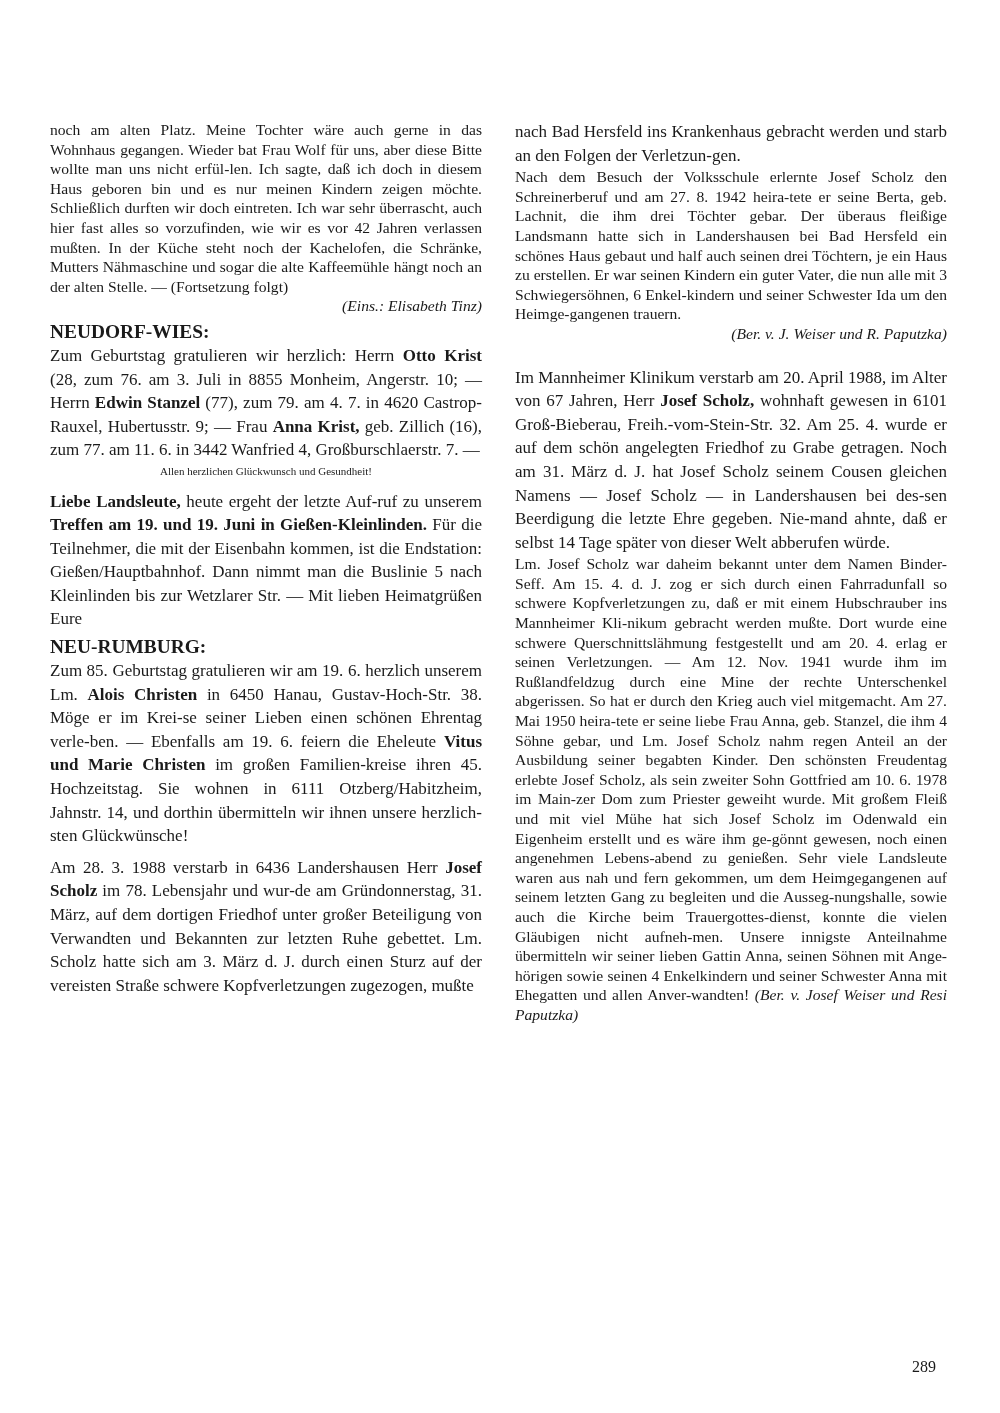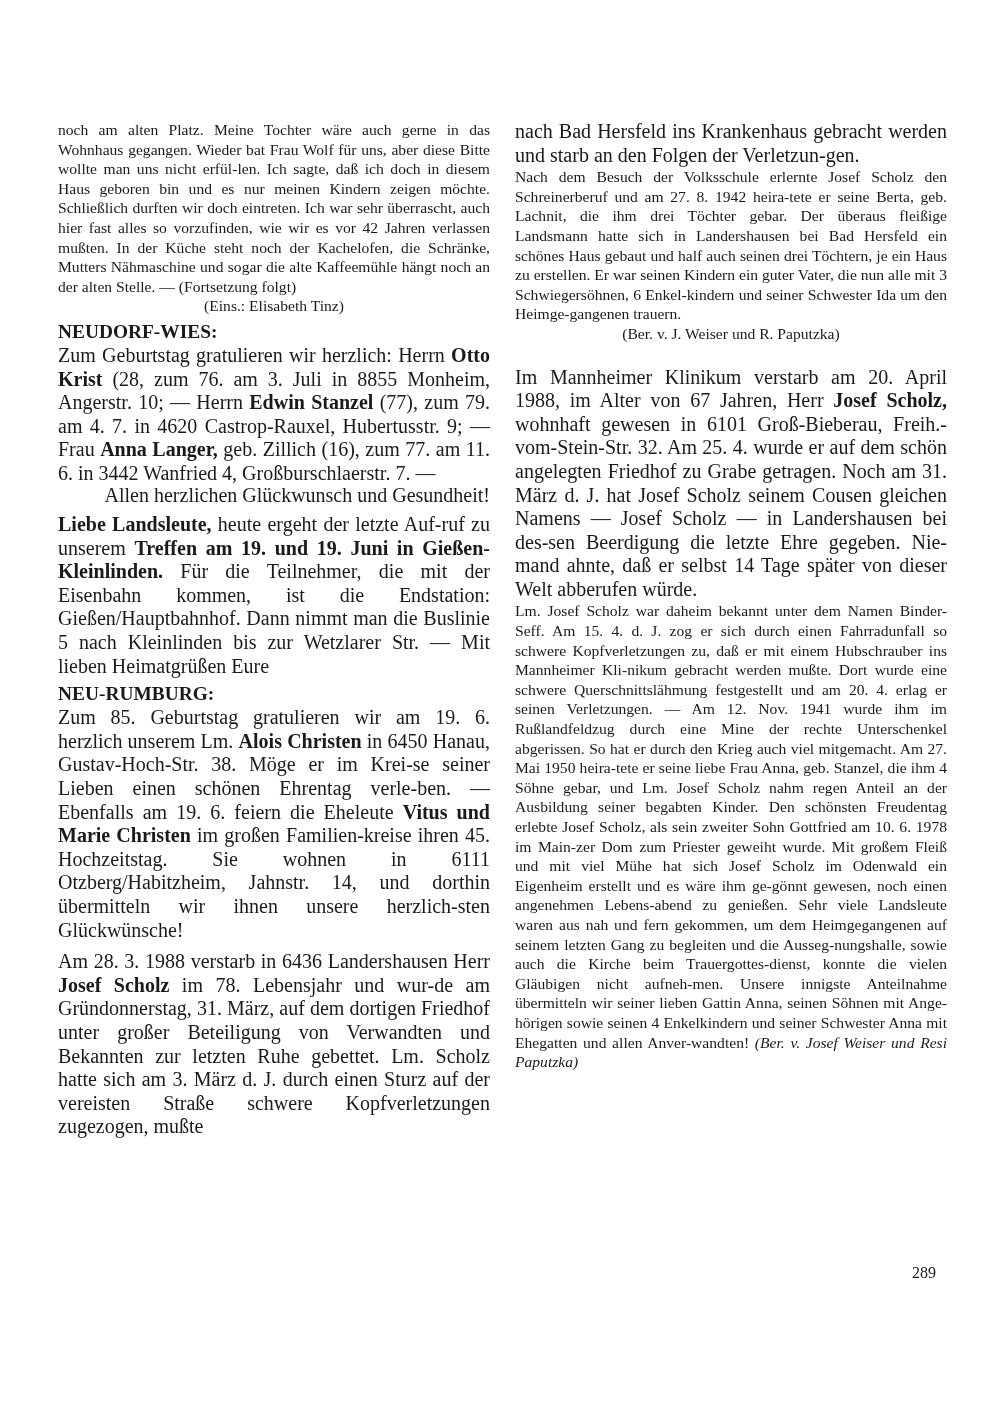--- a/index.html
+++ b/index.html
@@ -1,43 +1,43 @@
 <!DOCTYPE html>
 <html><head>
 <meta charset="utf-8">
 <style>
   html, body { margin: 0; padding: 0; background: #ffffff; }
   body { width: 1000px; height: 1413px; position: relative; overflow: hidden;
          font-family: "Liberation Serif", "DejaVu Serif", serif; color: #1a1a1a; }
   .page { position: absolute; left: 50px; top: 120px; width: 905px; }
   .col { position: absolute; top: 0; width: 432px; }
-  .col-left { left: 0; margin-left: 8px; }
+  .col-left { left: 0; }
   .col-right { left: 465px; }
   p { margin: 0; text-align: justify; hyphens: manual; }
   .small { font-size: 15.6px; line-height: 19.6px; }
-  .large { font-size: 20px; line-height: 23.6px; }
-  .sig { text-align: center; }
+  .large { font-size: 17px; line-height: 23.6px; }
+  .sig { text-align: right; font-style: italic; }
   .heading { font-weight: bold; font-size: 19.4px; line-height: 24px; margin-top: 4px; }
   b { font-weight: bold; }
-  .note { font-size: 20px; line-height: 19.6px; text-align: right; }
+  .note { font-size: 11px; line-height: 19.6px; text-align: center; }
   .gap { height: 8px; }
   .gap-lg { height: 22px; }
-  .pageno { position: absolute; left: 912px; top: 1264px; font-size: 16px; }
+  .pageno { position: absolute; left: 912px; top: 1358px; font-size: 16px; }
 </style>
 </head>
 <body>
 
 <div class="page">
 
   <div class="col col-left">
     <p class="small">noch am alten Platz. Meine Tochter wäre auch gerne in das Wohnhaus gegangen. Wieder bat Frau Wolf für uns, aber diese Bitte wollte man uns nicht erfül-len. Ich sagte, daß ich doch in diesem Haus geboren bin und es nur meinen Kindern zeigen möchte. Schließlich durften wir doch eintreten. Ich war sehr überrascht, auch hier fast alles so vorzufinden, wie wir es vor 42 Jahren verlassen mußten. In der Küche steht noch der Kachelofen, die Schränke, Mutters Nähmaschine und sogar die alte Kaffeemühle hängt noch an der alten Stelle. — (Fortsetzung folgt)</p>
     <p class="small sig">(Eins.: Elisabeth Tinz)</p>
 
     <div class="heading">NEUDORF-WIES:</div>
-    <p class="large"><span>Zum Geburtstag gratulieren wir herzlich: Herrn </span><b>Otto Krist</b><span> (28, zum 76. am 3. Juli in 8855 Monheim, Angerstr. 10; — Herrn </span><b>Edwin Stanzel</b><span> (77), zum 79. am 4. 7. in 4620 Castrop-Rauxel, Hubertusstr. 9; — Frau </span><b>Anna Langer,</b><span> geb. Zillich (16), zum 77. am 11. 6. in 3442 Wanfried 4, Großburschlaerstr. 7. —</span></p>
+    <p class="large"><span>Zum Geburtstag gratulieren wir herzlich: Herrn </span><b>Otto Krist</b><span> (28, zum 76. am 3. Juli in 8855 Monheim, Angerstr. 10; — Herrn </span><b>Edwin Stanzel</b><span> (77), zum 79. am 4. 7. in 4620 Castrop-Rauxel, Hubertusstr. 9; — Frau </span><b>Anna Krist,</b><span> geb. Zillich (16), zum 77. am 11. 6. in 3442 Wanfried 4, Großburschlaerstr. 7. —</span></p>
     <p class="note">Allen herzlichen Glückwunsch und Gesundheit!</p>
     <div class="gap"></div>
     <p class="large"><b>Liebe Landsleute,</b><span> heute ergeht der letzte Auf-ruf zu unserem </span><b>Treffen am 19. und 19. Juni in Gießen-Kleinlinden.</b><span> Für die Teilnehmer, die mit der Eisenbahn kommen, ist die Endstation: Gießen/Hauptbahnhof. Dann nimmt man die Buslinie 5 nach Kleinlinden bis zur Wetzlarer Str. — Mit lieben Heimatgrüßen Eure</span></p>
 
     <div class="heading">NEU-RUMBURG:</div>
     <p class="large"><span>Zum 85. Geburtstag gratulieren wir am 19. 6. herzlich unserem Lm. </span><b>Alois Christen</b><span> in 6450 Hanau, Gustav-Hoch-Str. 38. Möge er im Krei-se seiner Lieben einen schönen Ehrentag verle-ben. — Ebenfalls am 19. 6. feiern die Eheleute </span><b>Vitus und Marie Christen</b><span> im großen Familien-kreise ihren 45. Hochzeitstag. Sie wohnen in 6111 Otzberg/Habitzheim, Jahnstr. 14, und dorthin übermitteln wir ihnen unsere herzlich-sten Glückwünsche!</span></p>
     <div class="gap"></div>
     <p class="large"><span>Am 28. 3. 1988 verstarb in 6436 Landershausen Herr </span><b>Josef Scholz</b><span> im 78. Lebensjahr und wur-de am Gründonnerstag, 31. März, auf dem dortigen Friedhof unter großer Beteiligung von Verwandten und Bekannten zur letzten Ruhe gebettet. Lm. Scholz hatte sich am 3. März d. J. durch einen Sturz auf der vereisten Straße schwere Kopfverletzungen zugezogen, mußte</span></p>
   </div>
 

